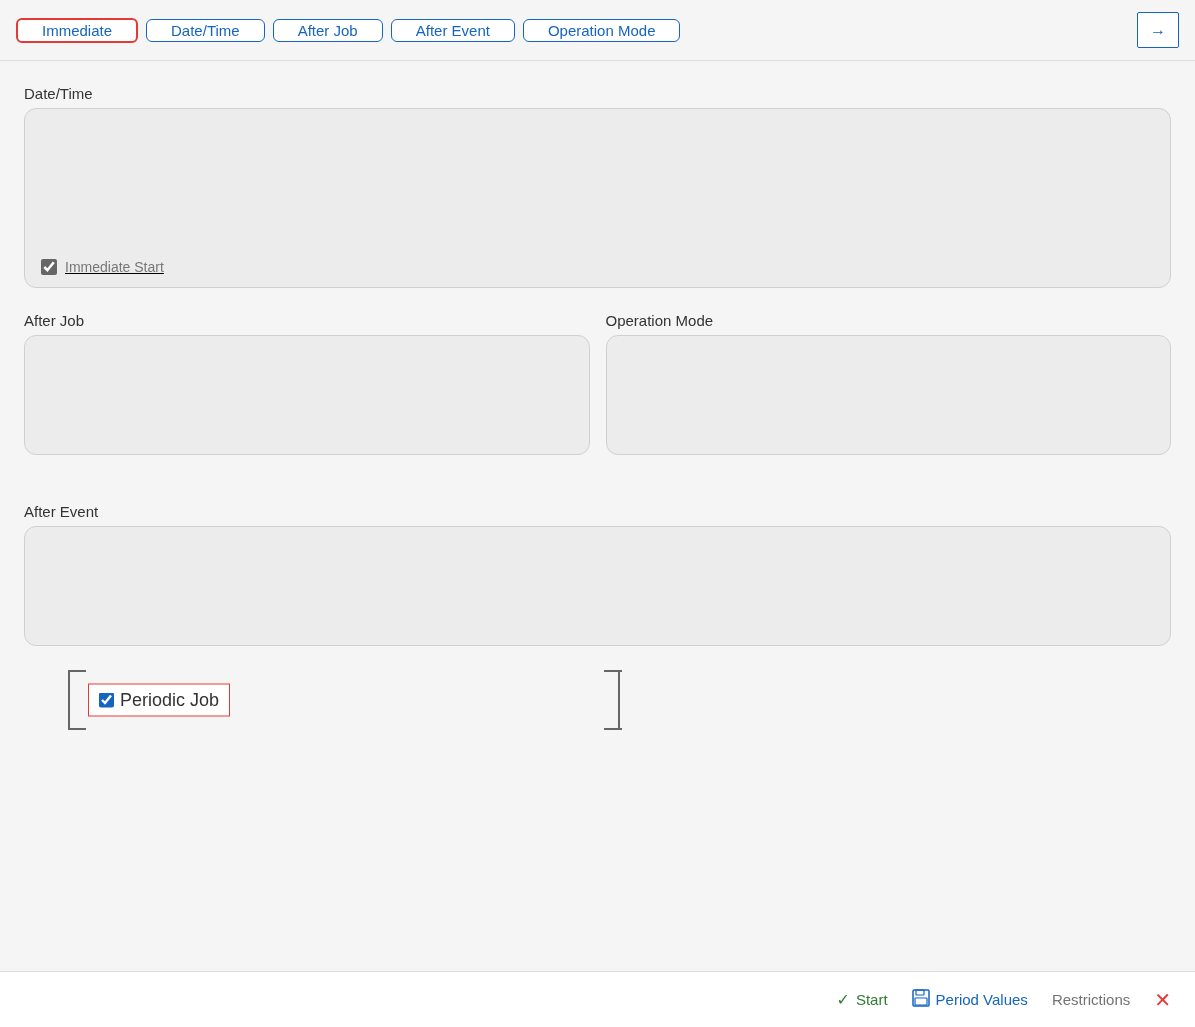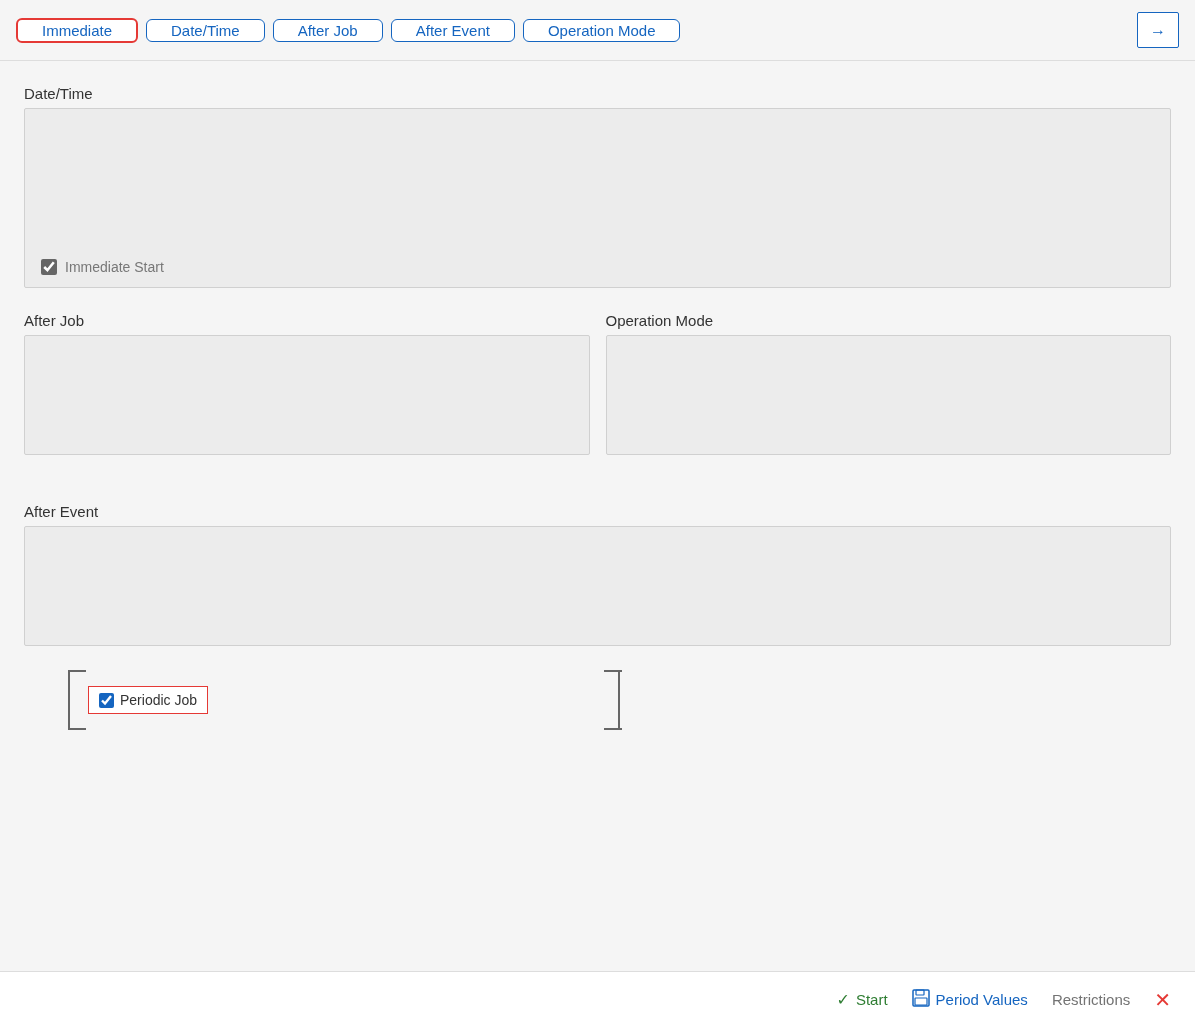--- a/index.html
+++ b/index.html
@@ -72,22 +72,23 @@
       font-size: 15px;
       color: #333;
       margin-bottom: 6px;
       font-weight: normal;
     }
 
     
     .panel {
       background: #ececec;
       border: 1px solid #d0d0d0;
-      border-radius: 2px;
+      border-radius: 12px;
       margin-bottom: 24px;
+      text-decoration: underline;
     }
 
     .panel-full {
       width: 100%;
       height: 180px;
     }
 
     .panel-content {
       padding: 12px 16px;
       height: 100%;
@@ -235,21 +236,21 @@
     </div>
 
     <div class="periodic-section" style="margin-top: 20px; position: relative; height: 60px;">
 
       <div style="position: absolute; left: 44px; top: 0; width: 18px; height: 2px; background: #666;"></div>
       <div style="position: absolute; left: 44px; bottom: 0; width: 18px; height: 2px; background: #666;"></div>
       <div style="position: absolute; left: 44px; top: 0; width: 2px; height: 100%; background: #666;"></div>
 
       <div style="position: absolute; left: 64px; top: 50%; transform: translateY(-50%); display: flex; align-items: center; gap: 6px; border: 1.5px solid #e53935; padding: 5px 10px; background: white;">
         <input type="checkbox" checked="" style="width: 15px; height: 15px; accent-color: rgb(21, 101, 192);">
-        <span style="font-size:14px; color:#333;">Periodic Job</span>
+        <span style="font-size:18px; color:#333;">Periodic Job</span>
       </div>
 
       <div style="position: absolute; left: 580px; top: 0; width: 18px; height: 2px; background: #666;"></div>
       <div style="position: absolute; left: 580px; bottom: 0; width: 18px; height: 2px; background: #666;"></div>
       <div style="position: absolute; left: 594px; top: 0; width: 2px; height: 100%; background: #666;"></div>
     </div>
 
   </div>
 
   <div class="bottom-toolbar">

